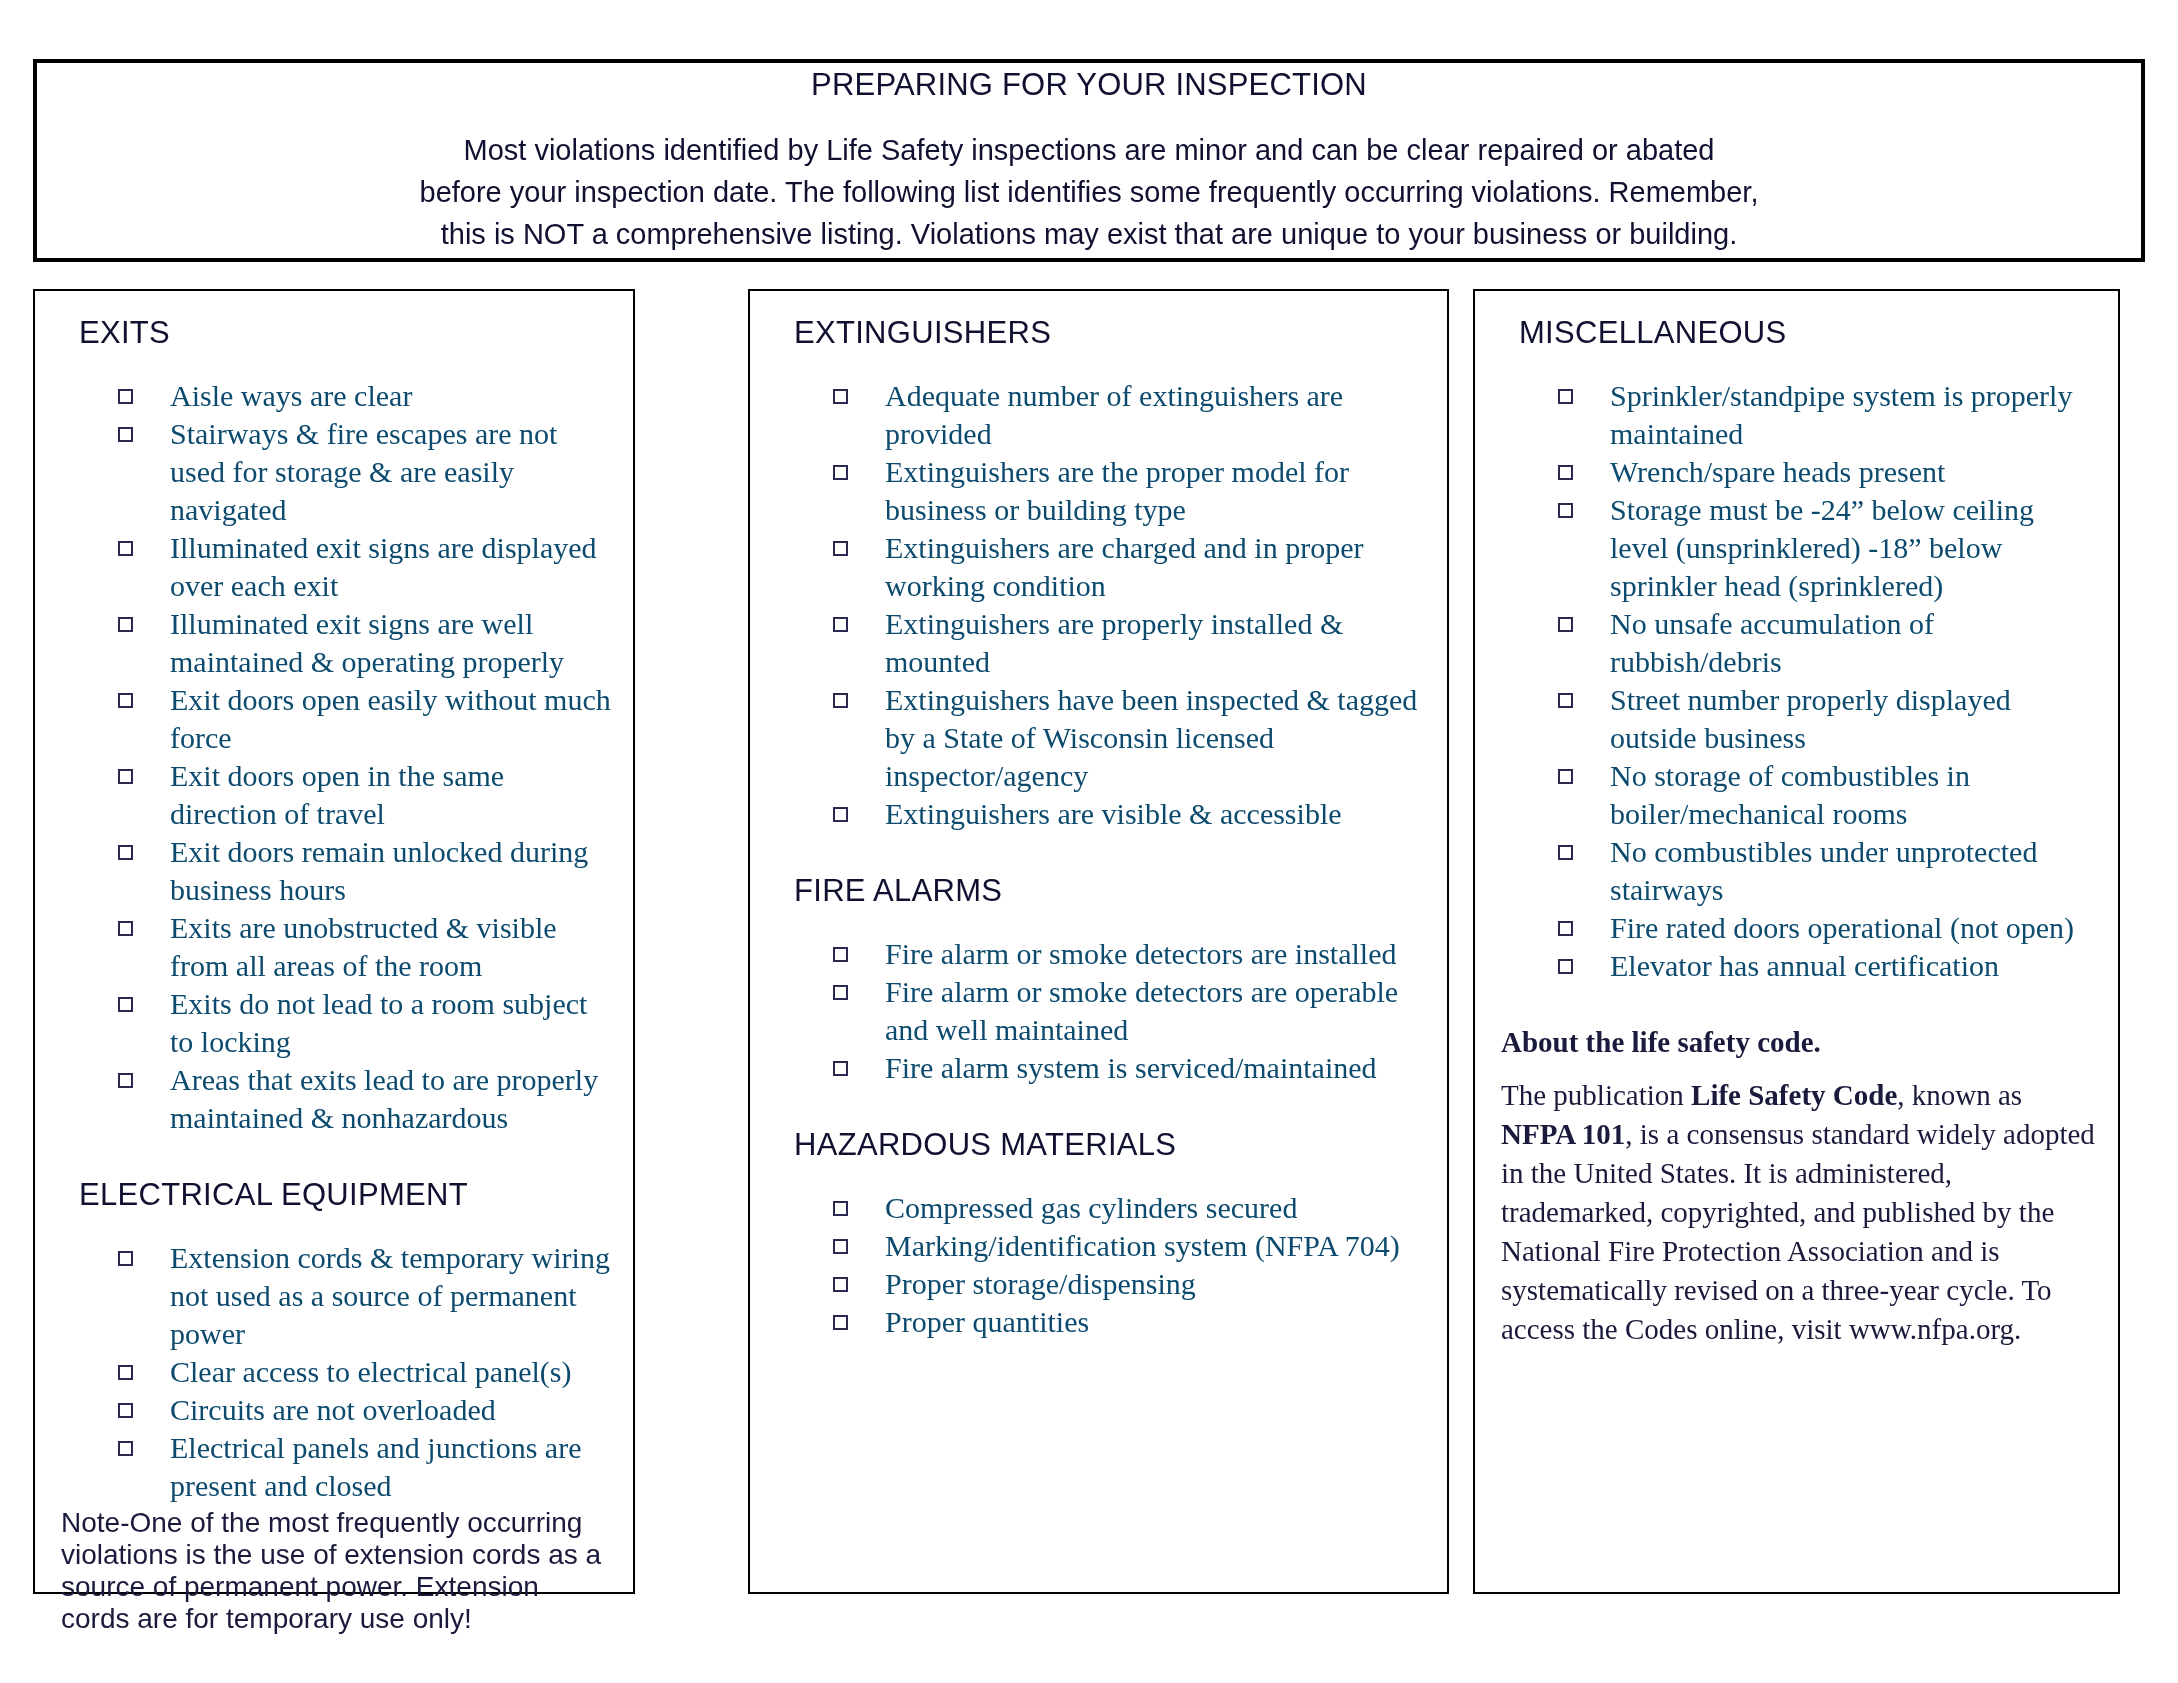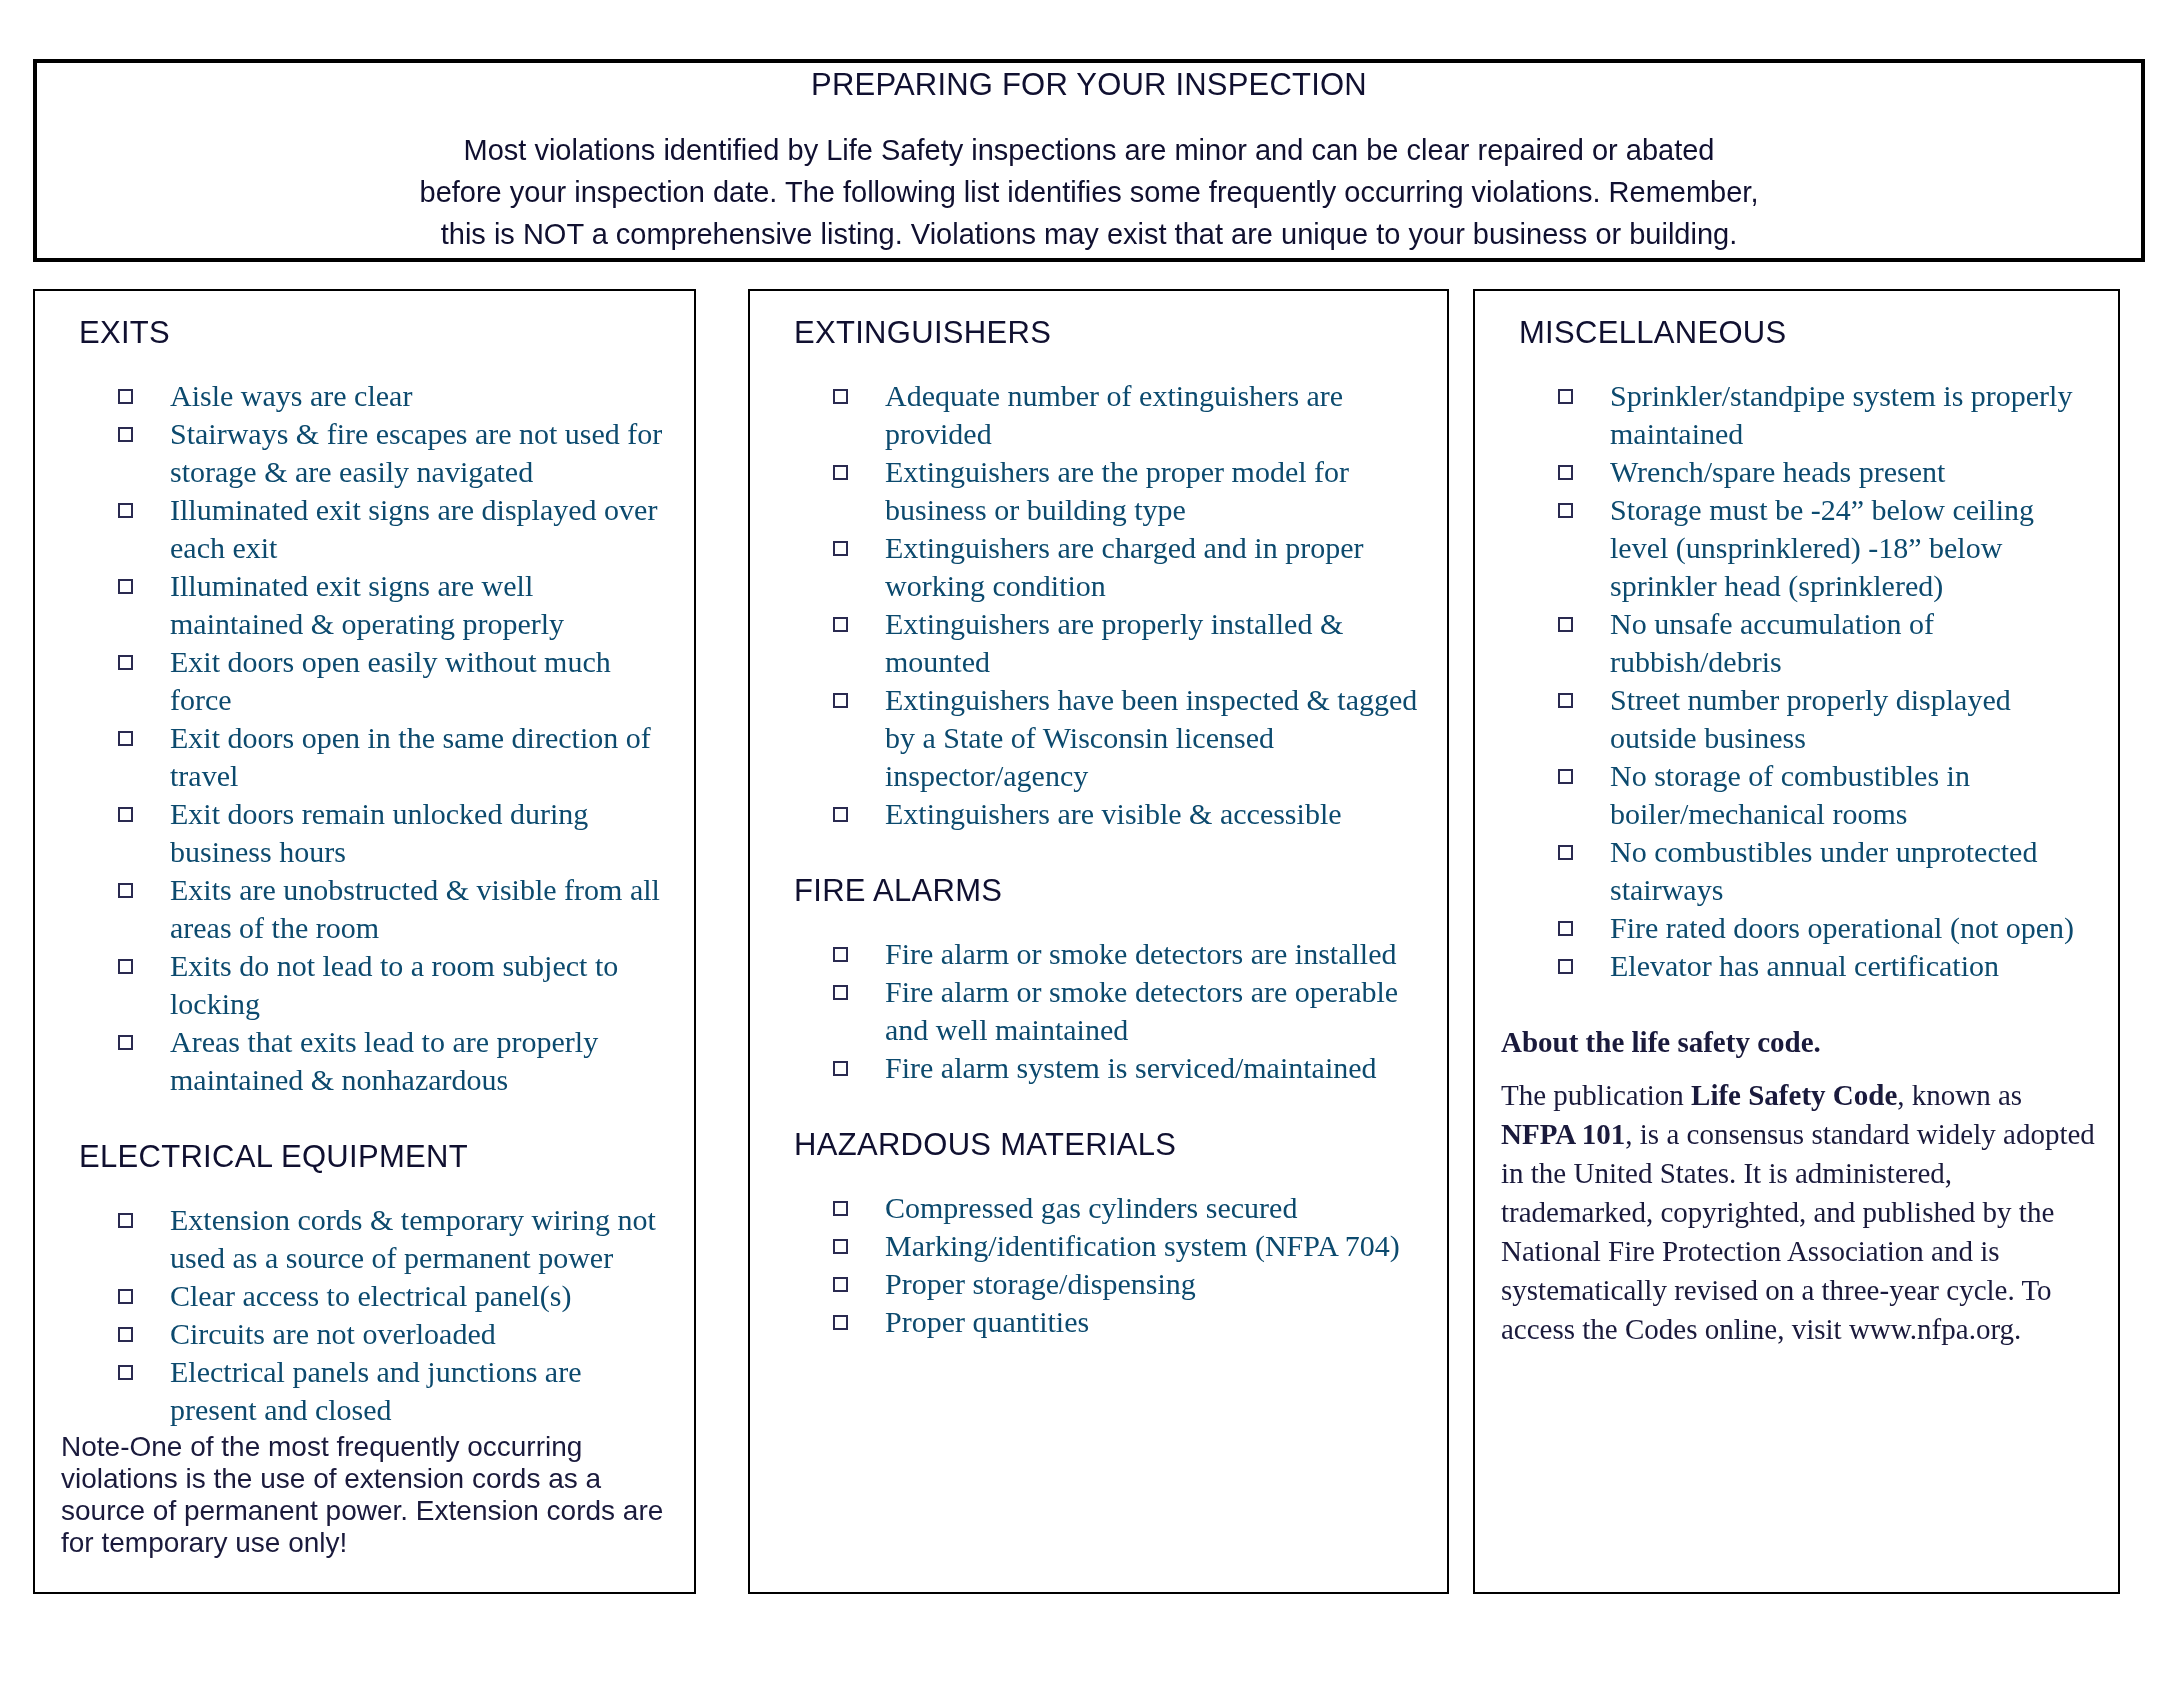--- a/index.html
+++ b/index.html
@@ -57,21 +57,21 @@
   }
   .col {
     position: absolute;
     top: 0;
     border: 2px solid #000000;
     box-sizing: border-box;
     background: #ffffff;
     height: 1305px;
     padding: 18px 22px 10px 22px;
   }
-  .col-1 { left: 33px;   width: 663px; }
+  .col-1 { left: 33px;   width: 602px; }
   .col-2 { left: 748px;  width: 701px; }
   .col-3 { left: 1473px; width: 647px; }
 
   .section-heading {
     font-family: "Liberation Sans", "DejaVu Sans", sans-serif;
     font-size: 31px;
     color: #101030;
     letter-spacing: 0.3px;
     margin: 6px 0 0 22px;
     white-space: nowrap;

